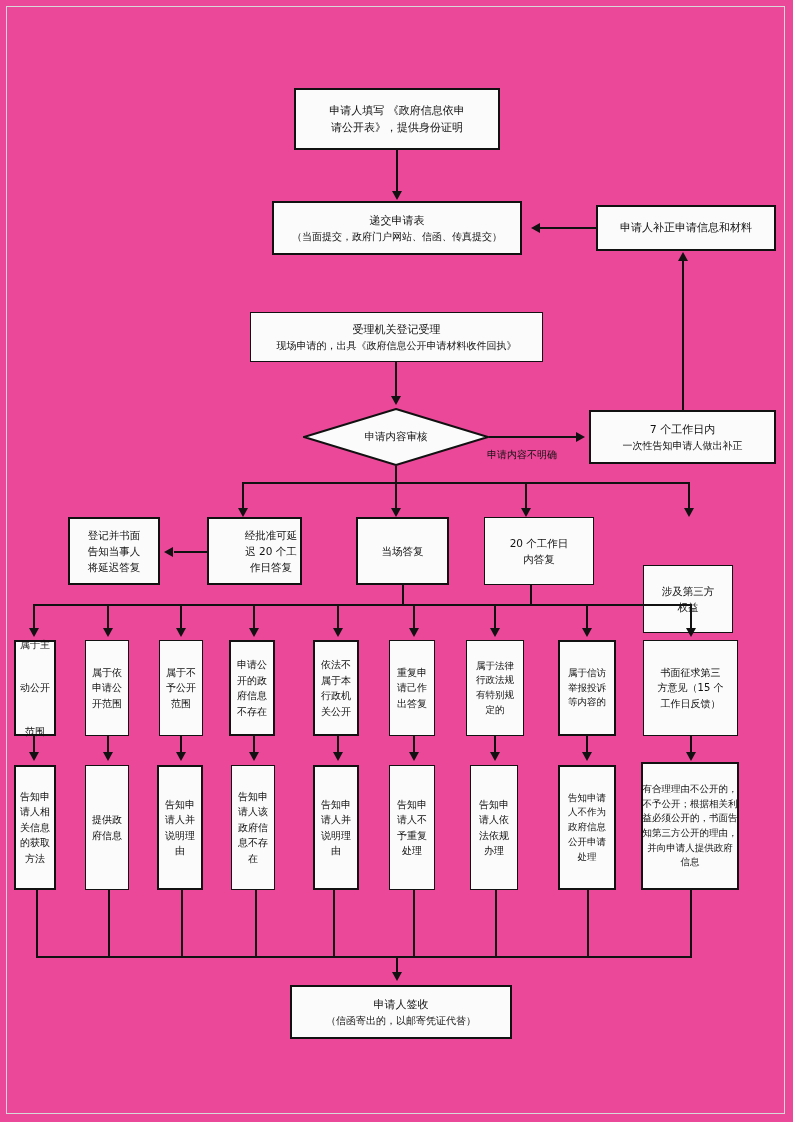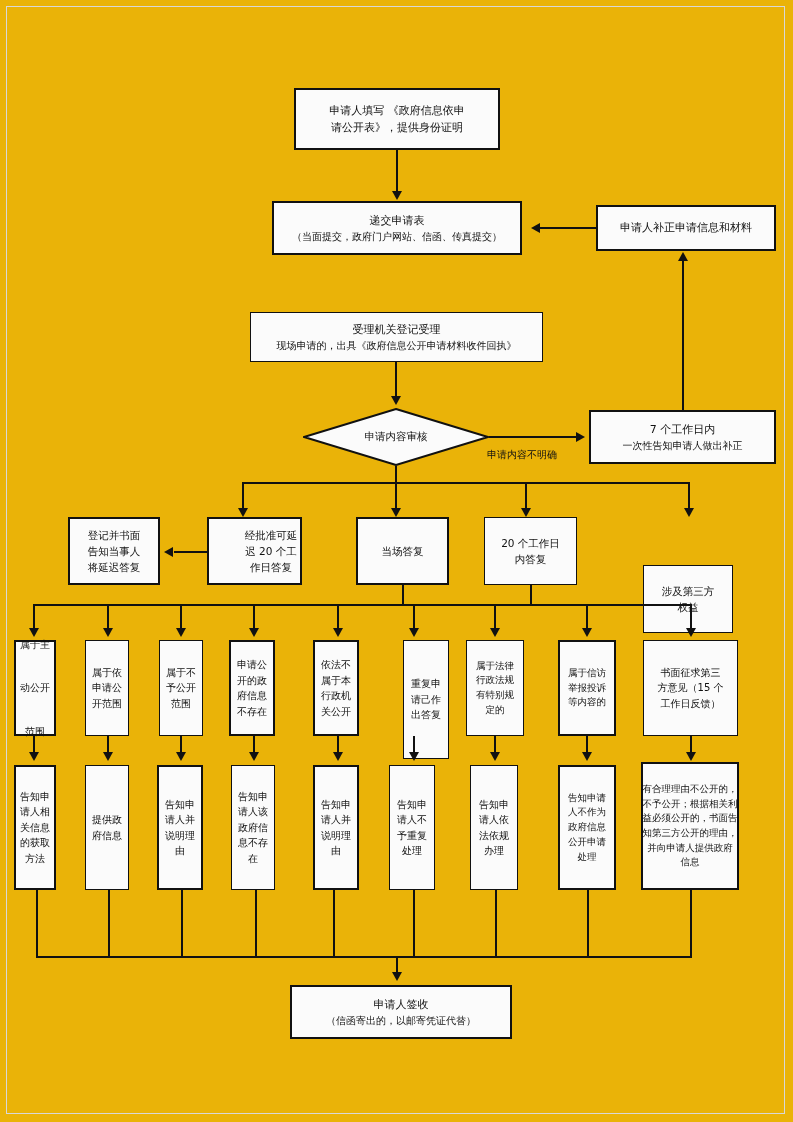--- a/index.html
+++ b/index.html
@@ -4,21 +4,21 @@
 <style>
   html, body {
     margin: 0;
     padding: 0;
     background: #ffffff;
   }
   #page {
     position: relative;
     width: 793px;
     height: 1122px;
-    background: #eab308;
+    background: #ec4899;
     font-family: "DejaVu Sans", "Liberation Sans", sans-serif;
     overflow: hidden;
   }
   .frame {
     position: absolute;
     left: 6px;
     top: 6px;
     width: 779px;
     height: 1108px;
     border: 1px solid #d8d8d8;
@@ -184,21 +184,21 @@
     <span class="ln">作日答复</span>
   </div>
 
   <div class="h" style="left:174px; top:551px; width:34px;"></div>
   <div class="arrow arrow-left" style="left:164px; top:547px;"></div>
 
   <div class="node f105" style="left:356px; top:517px; width:93px; height:68px;">
     <span class="ln">当场答复</span>
   </div>
 
-  <div class="node thin f105" style="left:484px; top:517px; width:93px; height:68px;text-align:right;">
+  <div class="node thin f105" style="left:484px; top:517px; width:110px; height:68px;text-align:right;">
     <span class="ln">20 个工作日</span>
     <span class="ln">内答复</span>
   </div>
 
   <div class="node thin f105" style="left:643px; top:517px; width:90px; height:68px;margin-top:48px;">
     <span class="ln">涉及第三方</span>
     <span class="ln">权益</span>
   </div>
 
   <div class="v" style="left:402px; top:585px; height:20px;"></div>
@@ -257,21 +257,21 @@
     <span class="ln">不存在</span>
   </div>
 
   <div class="node f10" style="left:313px; top:640px; width:46px; height:96px;">
     <span class="ln">依法不</span>
     <span class="ln">属于本</span>
     <span class="ln">行政机</span>
     <span class="ln">关公开</span>
   </div>
 
-  <div class="node thin f10" style="left:403px; top:640px; width:46px; height:119px;">
+  <div class="node thin f10" style="left:389px; top:640px; width:46px; height:96px;">
     <span class="ln">重复申</span>
     <span class="ln">请己作</span>
     <span class="ln">出答复</span>
   </div>
 
   <div class="node thin f95" style="left:466px; top:640px; width:58px; height:96px;">
     <span class="ln">属于法律</span>
     <span class="ln">行政法规</span>
     <span class="ln">有特别规</span>
     <span class="ln">定的</span>

